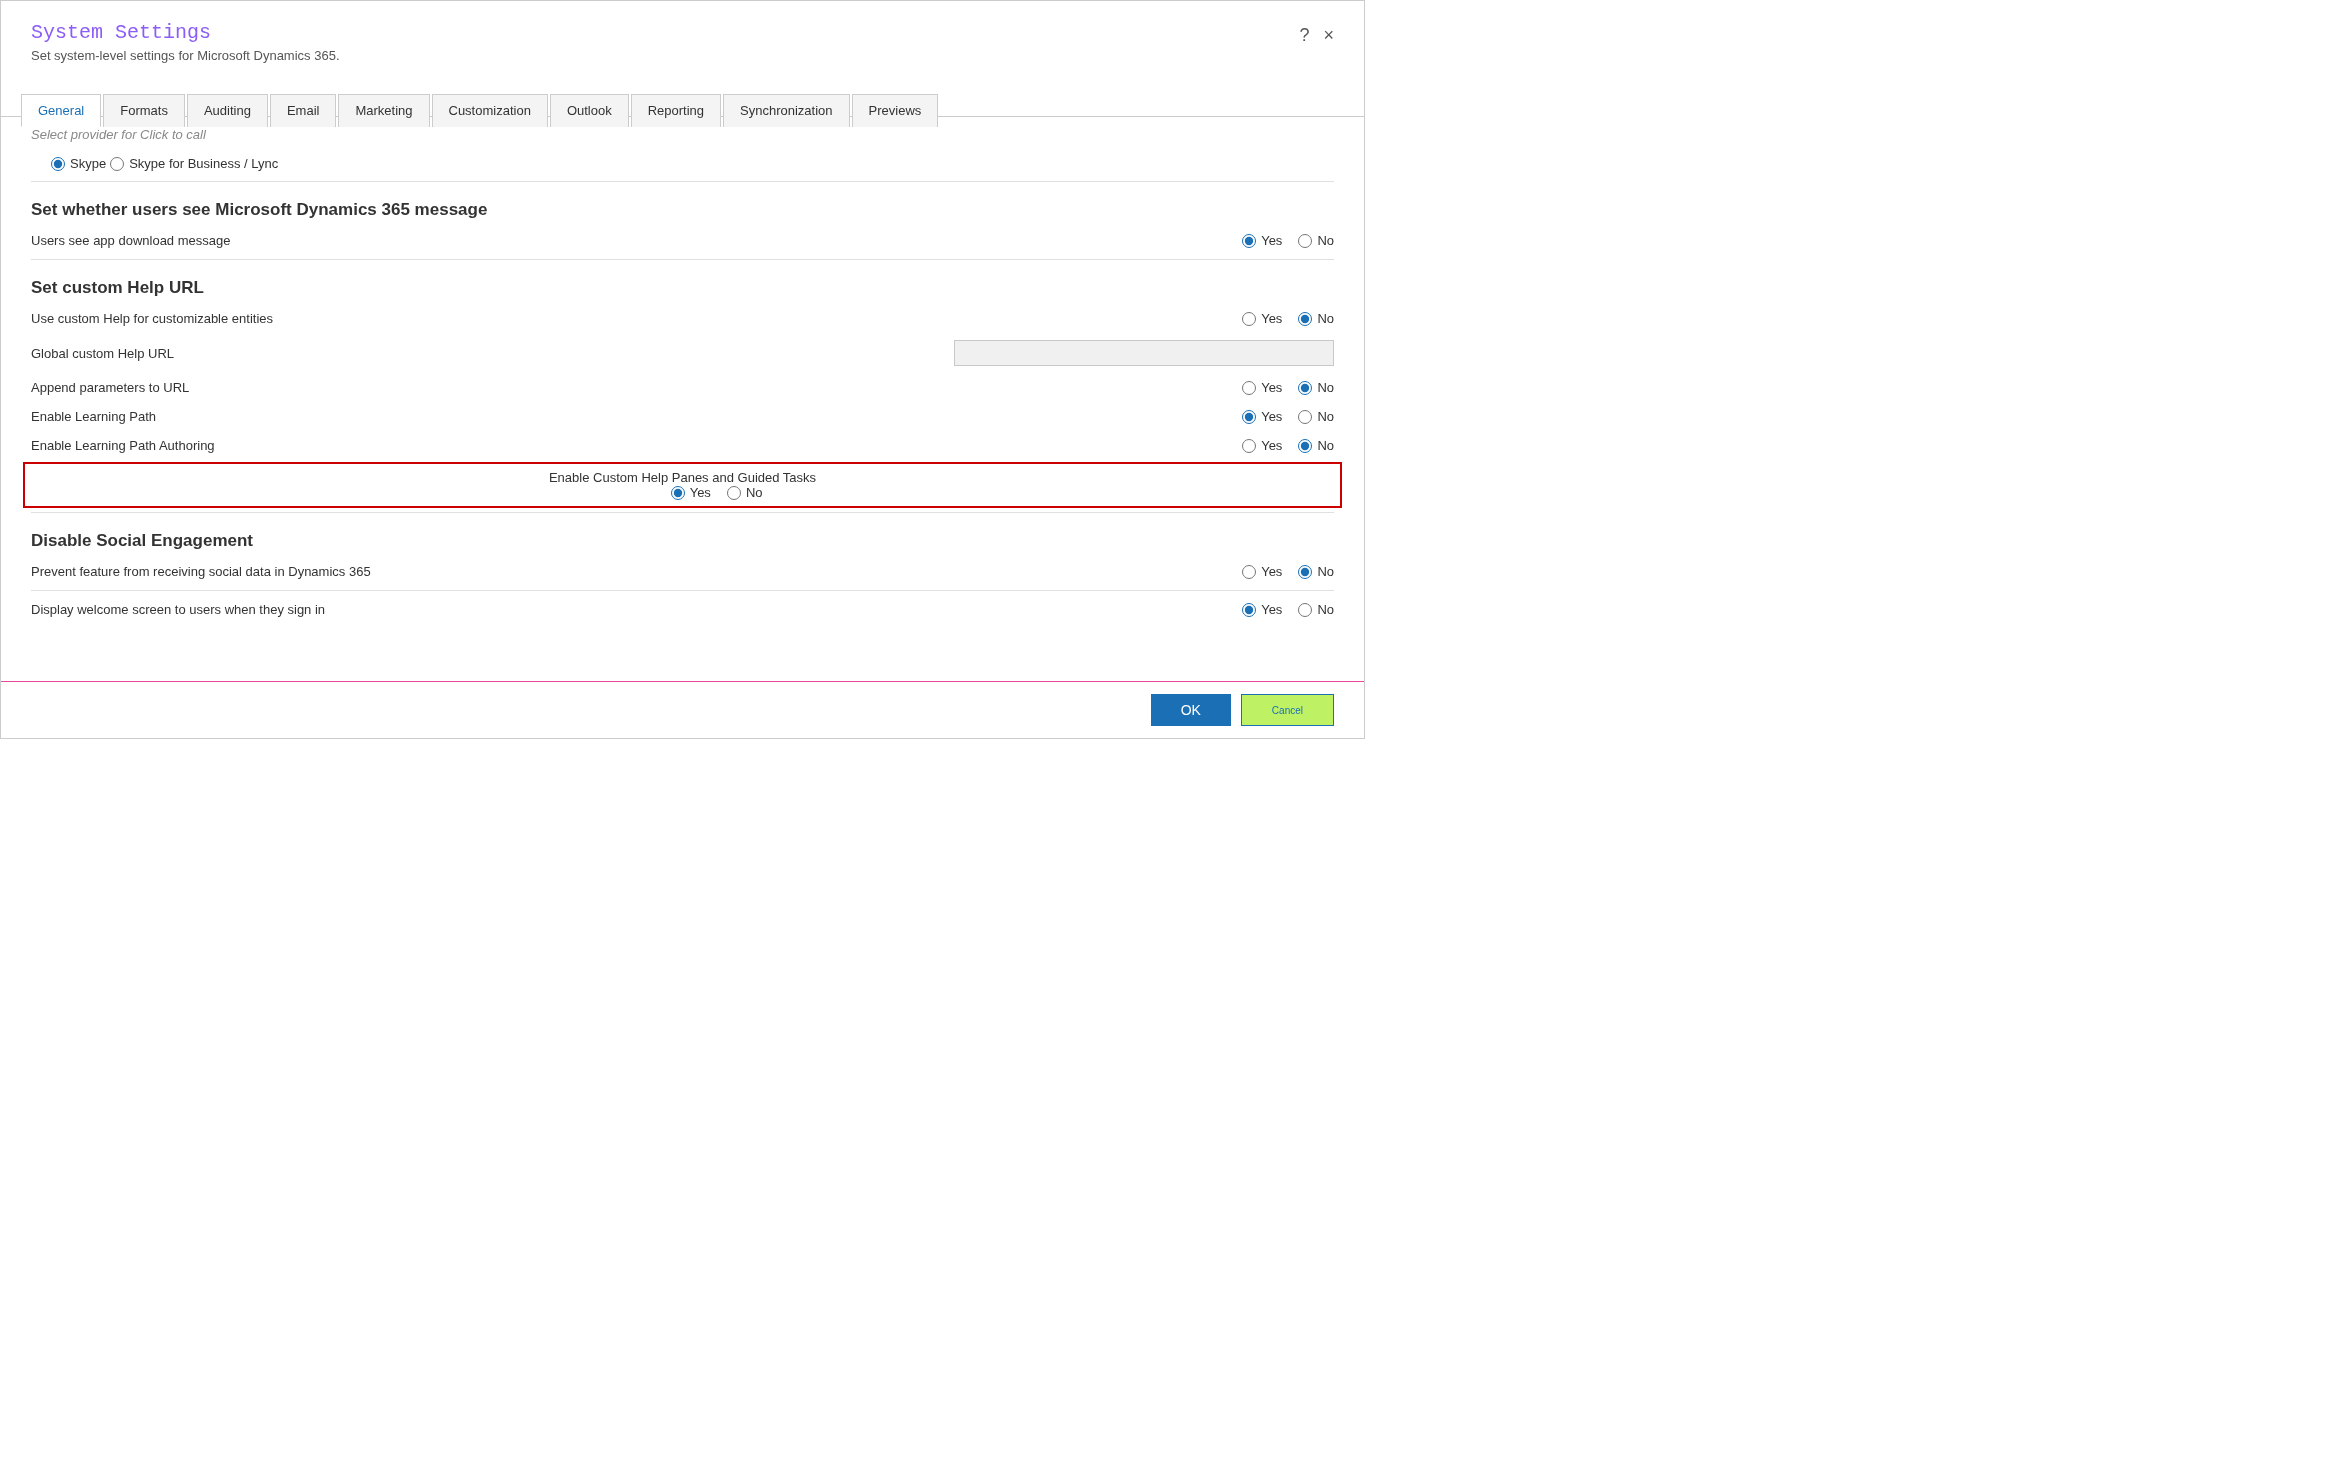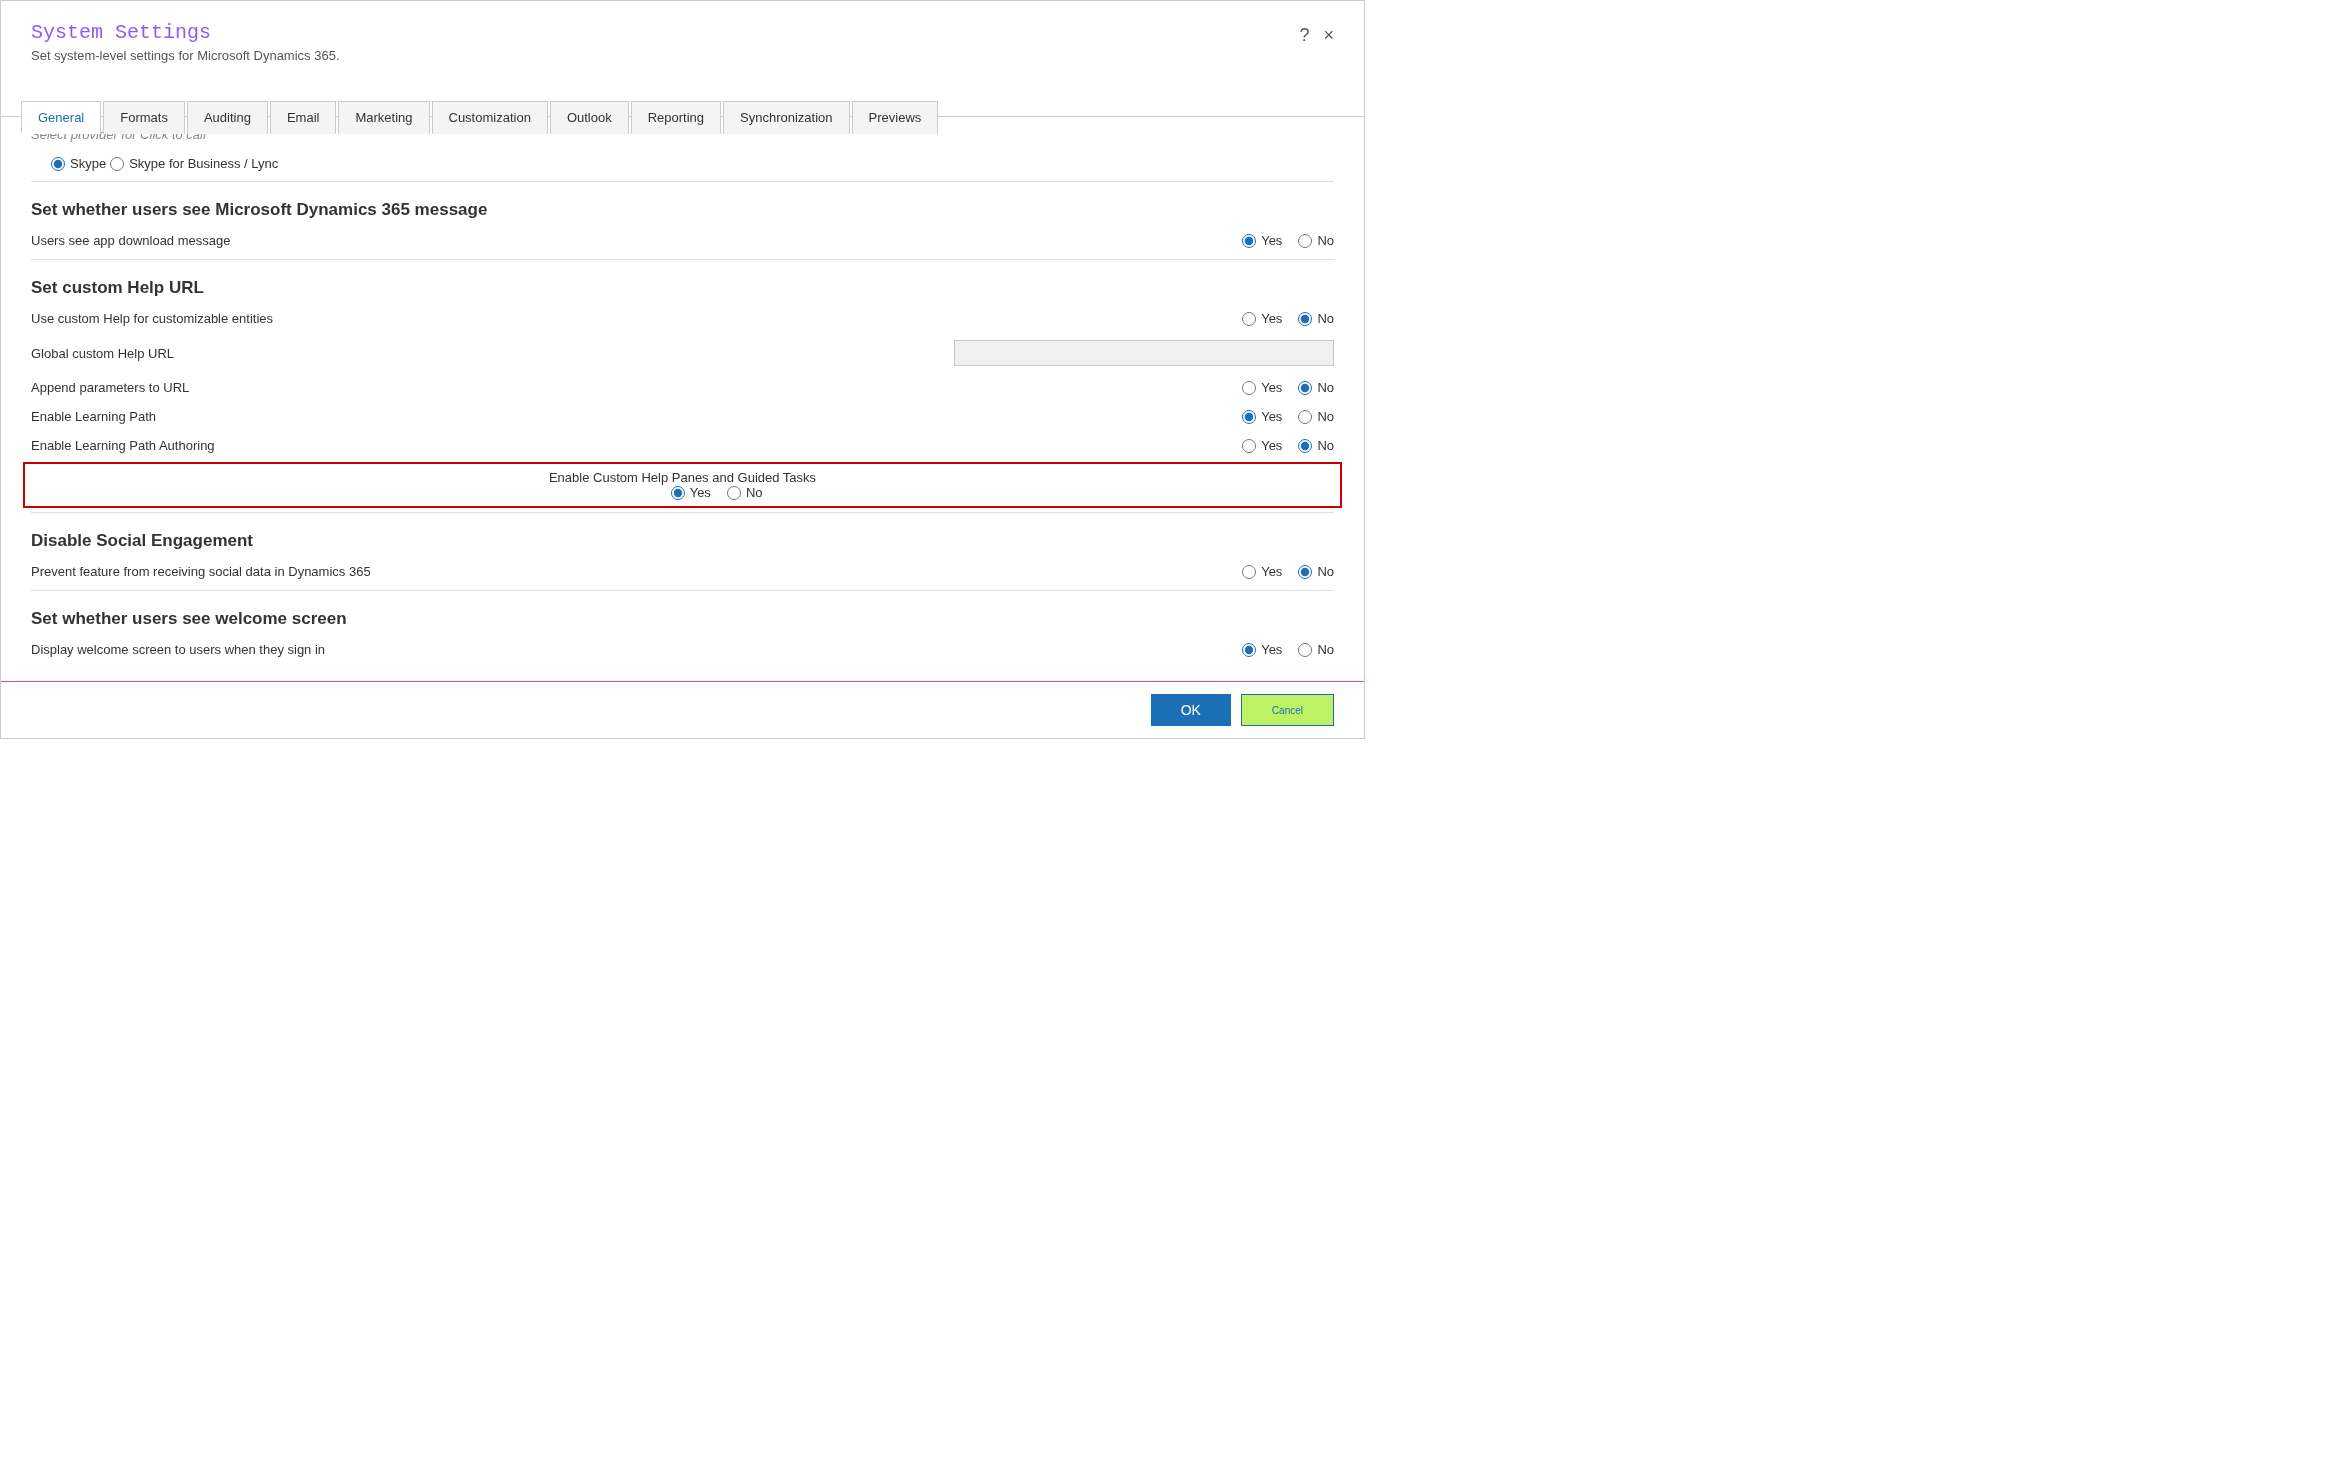--- a/index.html
+++ b/index.html
@@ -62,21 +62,21 @@
       font-size: 13px;
       color: #333;
       border: 1px solid transparent;
       border-bottom: none;
       margin-right: 2px;
       background: #f4f4f4;
       border-top: 1px solid #ccc;
       border-left: 1px solid #ccc;
       border-right: 1px solid #ccc;
       position: relative;
-      top: 18px;
+      top: 11px;
     }
 
     .tab.active {
       background: #fff;
       border-color: #ccc;
       border-bottom: 1px solid #fff;
       color: #1a6fb5;
     }
 
     .content-area {
@@ -352,21 +352,20 @@
       </label>
       <label class="radio-label">
         <input type="radio" name="prevent_social" checked="" style="">
         <span>No</span>
       </label>
     </div>
   </div>
 
   <hr class="divider-line">
 
-  <div class="section-heading">Set whether users see welcome screen</div>
   <div class="setting-row">
     <span class="setting-label">Display welcome screen to users when they sign in</span>
     <div class="setting-controls">
       <label class="radio-label">
         <input type="radio" name="display_welcome" checked="" style="">
         <span>Yes</span>
       </label>
       <label class="radio-label">
         <input type="radio" name="display_welcome" style="">
         <span>No</span>

